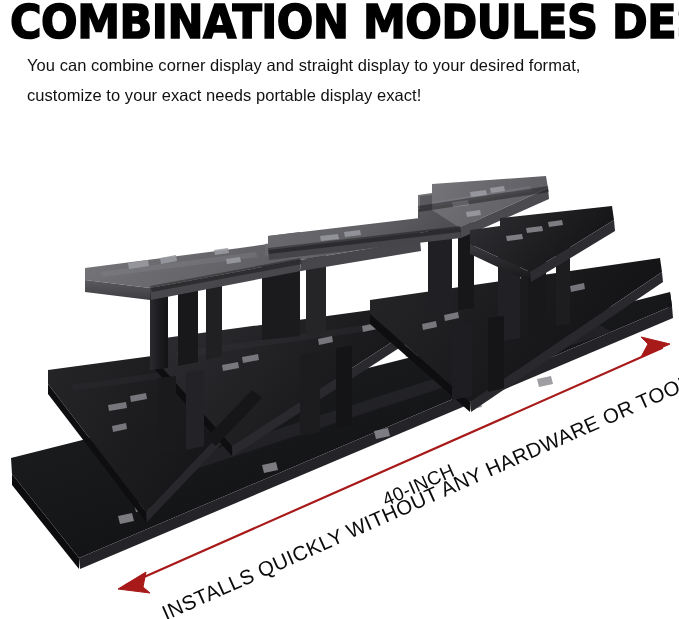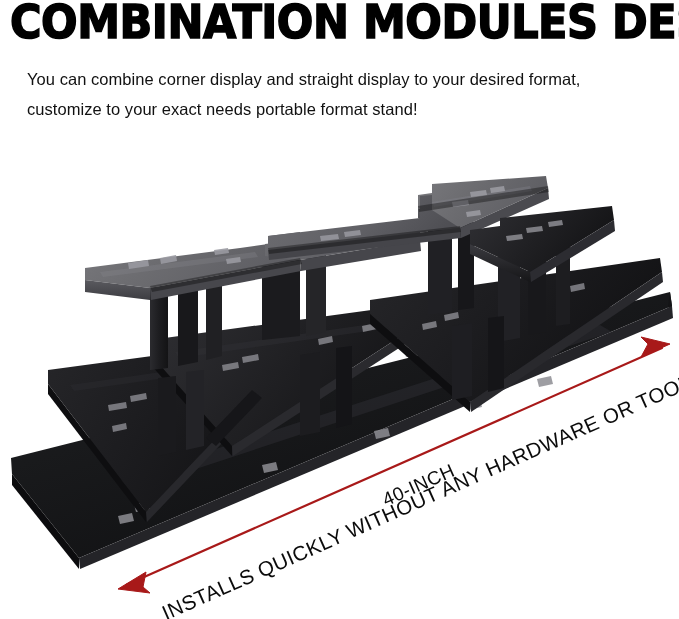--- a/index.html
+++ b/index.html
@@ -33,21 +33,21 @@
     white-space: nowrap;
     transform: scaleX(0.915);
     transform-origin: left center;
     -webkit-text-stroke: 1.6px #000;
   }
 
   
   #subcopy {
     position: absolute;
     left: 27px;
-    top: 64px;
+    top: 50px;
     width: 636px;
   }
   .subline {
     font-size: 16.5px;
     line-height: 30px;
     color: #111111;
     white-space: nowrap;
     letter-spacing: 0.05px;
   }
 
@@ -91,21 +91,21 @@
 </style>
 </head>
 <body>
 
 <div id="page">
 
   <div id="headline">COMBINATION MODULES DESIGN</div>
 
   <div id="subcopy">
     <div class="subline">You can combine corner display and straight display to your desired format,</div>
-    <div class="subline">customize to your exact needs portable format stand!</div>
+    <div class="subline">customize to your exact needs portable display exact!</div>
   </div>
 
   <div id="product">
     <svg width="679" height="479" viewBox="0 0 679 479" xmlns="http://www.w3.org/2000/svg">
       <defs>
         <linearGradient id="gLightTop" x1="0" y1="0" x2="1" y2="0.3">
           <stop offset="0" stop-color="#79797d"></stop>
           <stop offset="0.45" stop-color="#6c6c70"></stop>
           <stop offset="1" stop-color="#5e5e63"></stop>
         </linearGradient>

